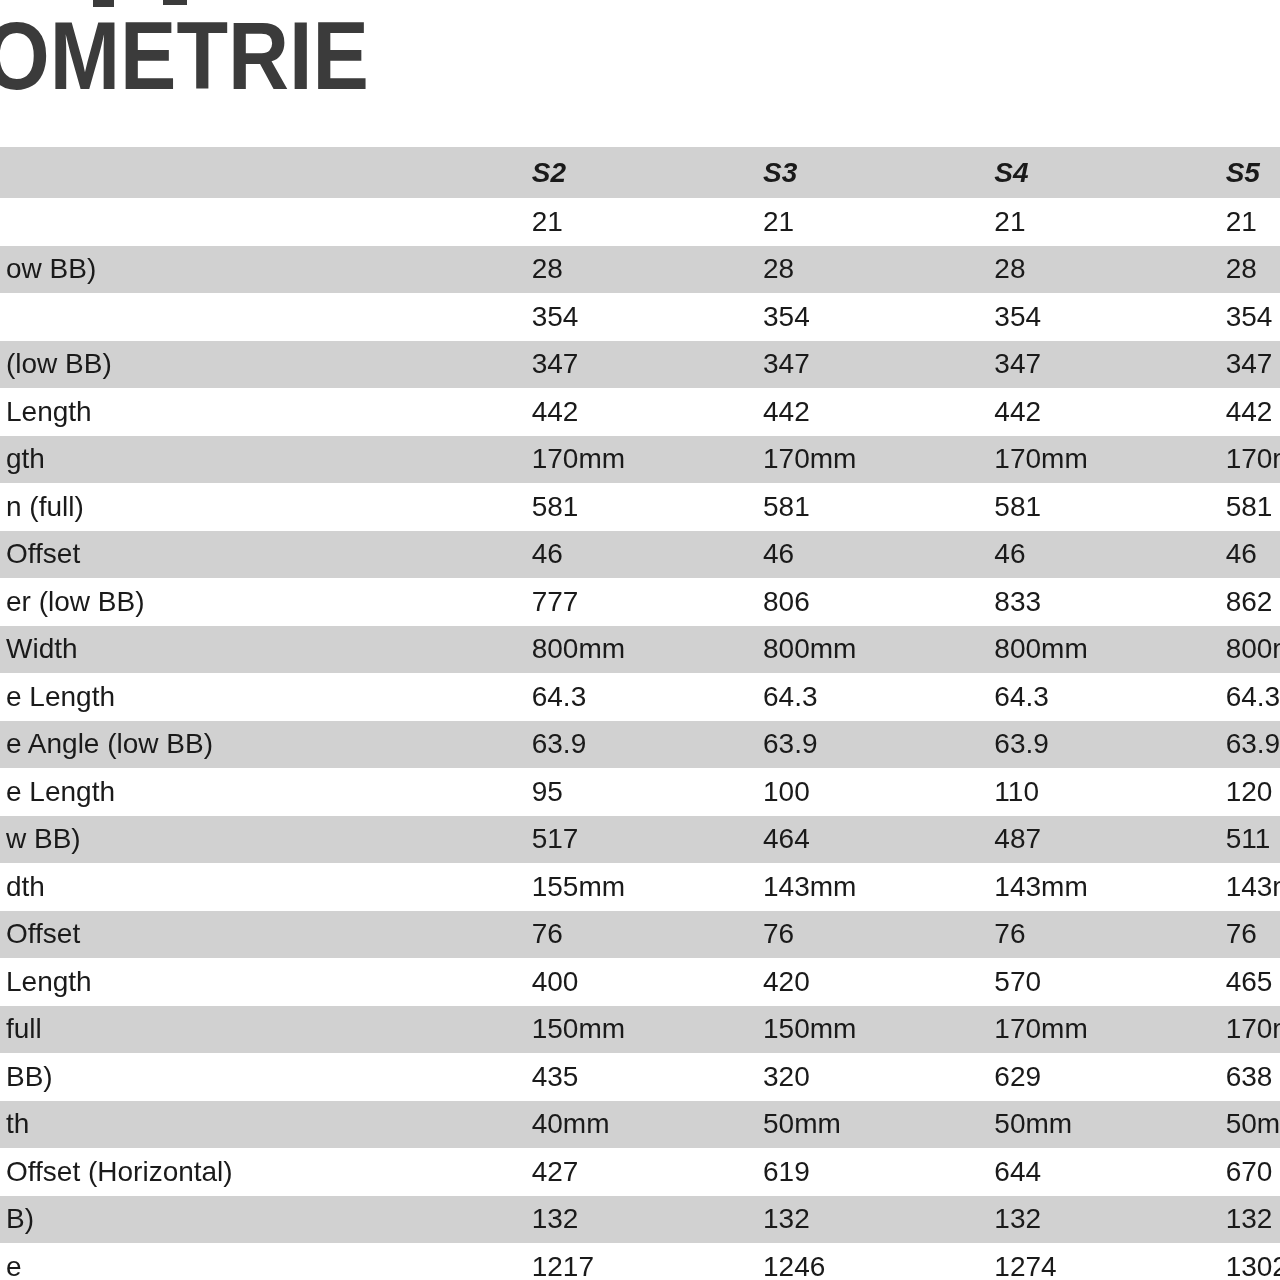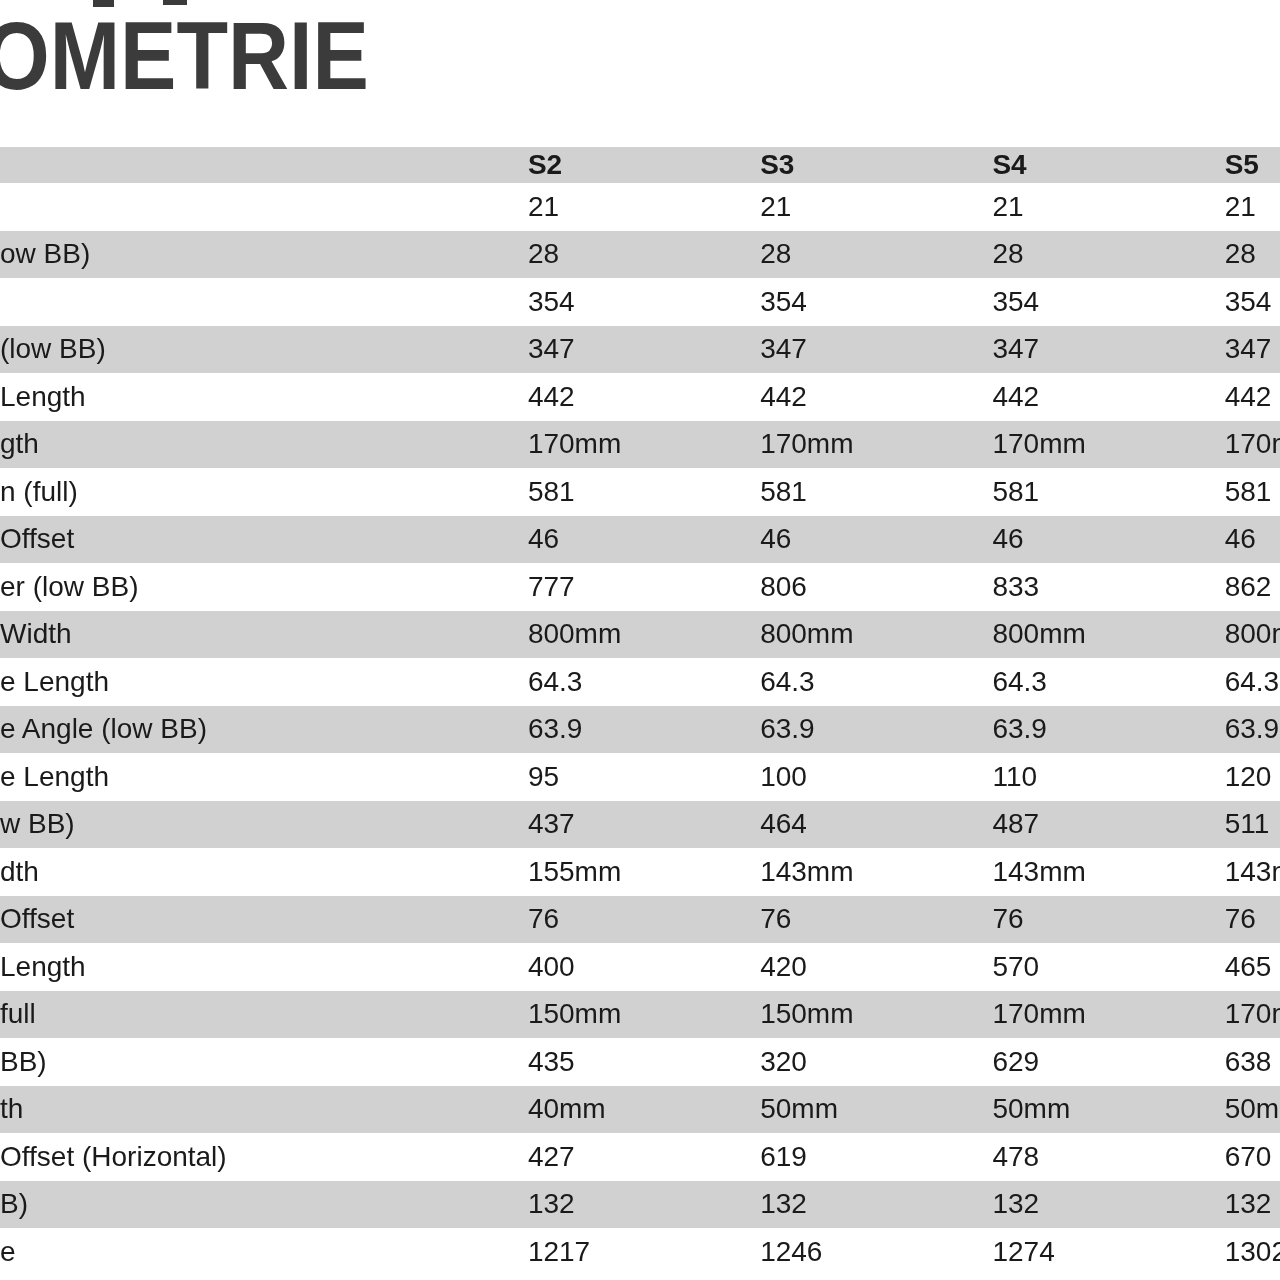--- a/index.html
+++ b/index.html
@@ -46,22 +46,22 @@
     padding: 0;
     font-size: 28px;
     color: #1a1a1a;
     text-align: left;
     vertical-align: middle;
     white-space: nowrap;
     overflow: visible;
     font-weight: 400;
     border: none;
   }
-  .geo thead th { font-weight: 700; height: 36px; }
-  .geo th:first-child, .geo td:first-child { width: 525px; }
+  .geo thead th { font-weight: 700; height: 51px; font-style: italic; }
+  .geo th:first-child, .geo td:first-child { width: 525px; padding-left: 6px; }
   .geo th:not(:first-child), .geo td:not(:first-child) { width: 231px; }
   .geo thead tr { background: #d1d1d1; }
   .geo tbody tr { background: #ffffff; }
   .geo tbody tr:nth-child(even) { background: #d1d1d1; }
 </style>
 </head>
 <body>
 
 <h1 class="page-title">OMETRIE</h1>
 <div class="fragment f1"></div>
@@ -164,21 +164,21 @@
       </tr>
       <tr>
         <td>e Length</td>
         <td>95</td>
         <td>100</td>
         <td>110</td>
         <td>120</td>
       </tr>
       <tr>
         <td>w BB)</td>
-        <td>437</td>
+        <td>517</td>
         <td>464</td>
         <td>487</td>
         <td>511</td>
       </tr>
       <tr>
         <td>dth</td>
         <td>155mm</td>
         <td>143mm</td>
         <td>143mm</td>
         <td>143mm</td>
@@ -215,21 +215,21 @@
         <td>th</td>
         <td>40mm</td>
         <td>50mm</td>
         <td>50mm</td>
         <td>50mm</td>
       </tr>
       <tr>
         <td>Offset (Horizontal)</td>
         <td>427</td>
         <td>619</td>
-        <td>478</td>
+        <td>644</td>
         <td>670</td>
       </tr>
       <tr>
         <td>B)</td>
         <td>132</td>
         <td>132</td>
         <td>132</td>
         <td>132</td>
       </tr>
       <tr>

